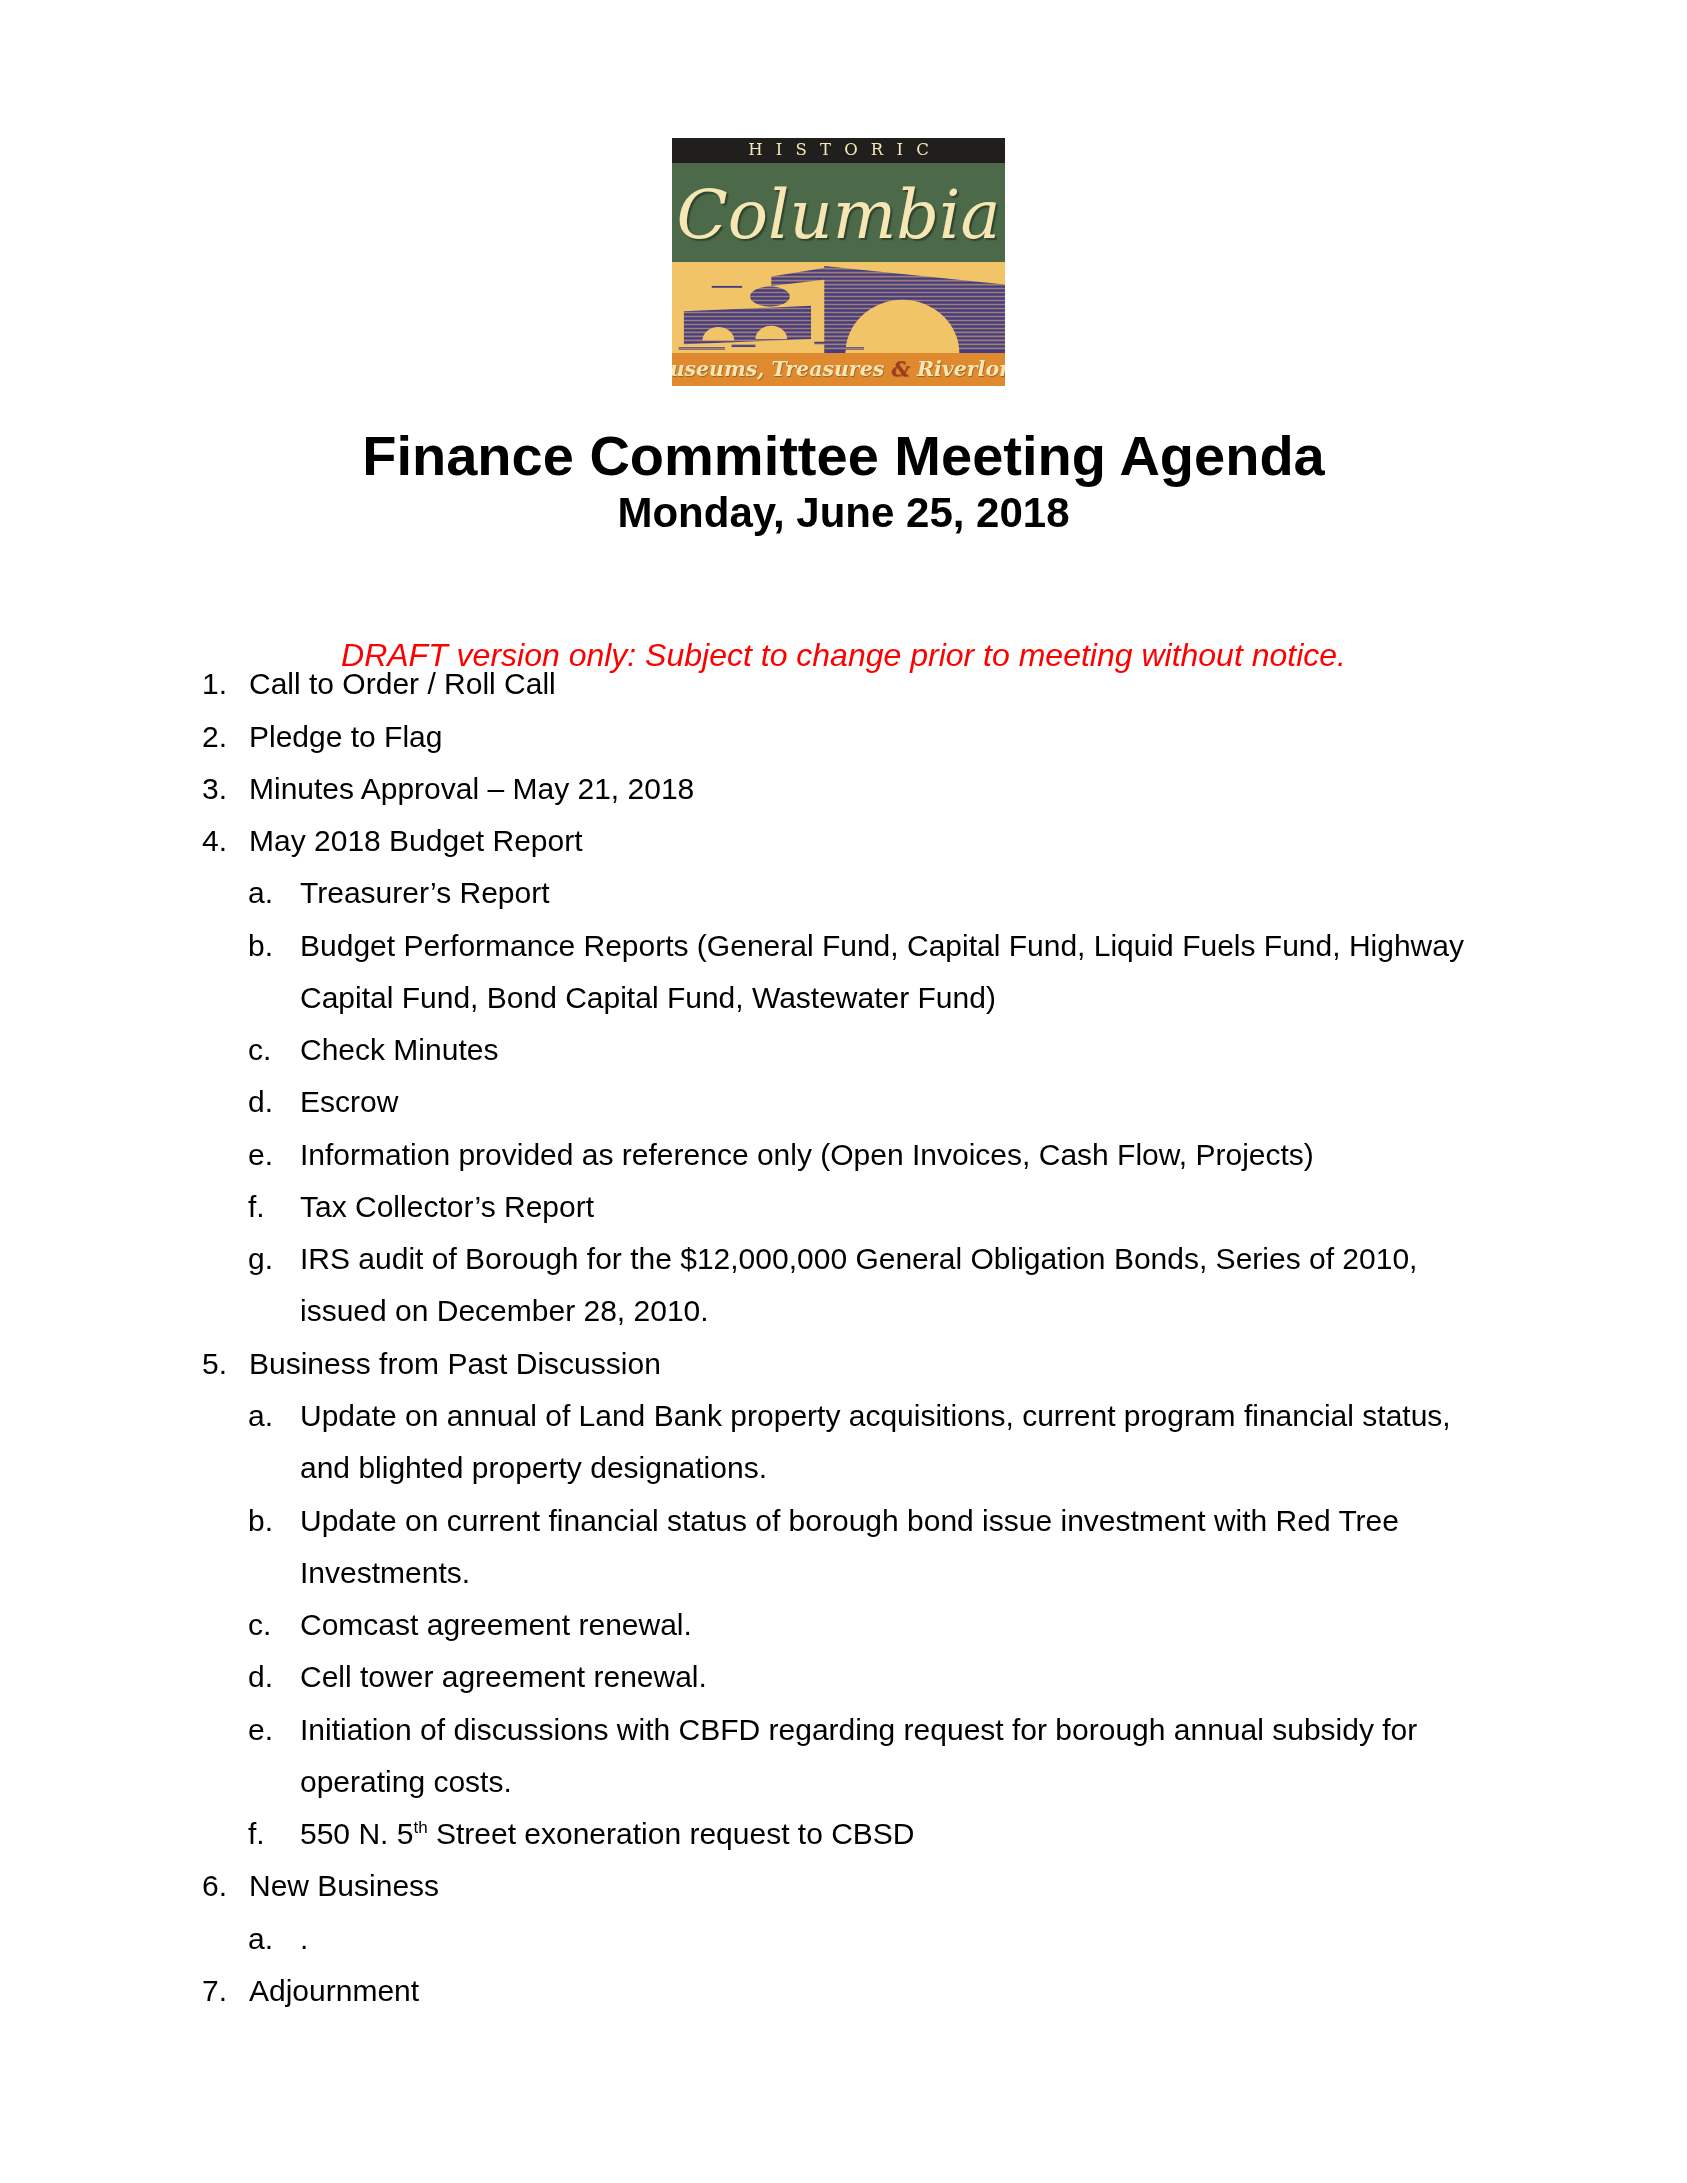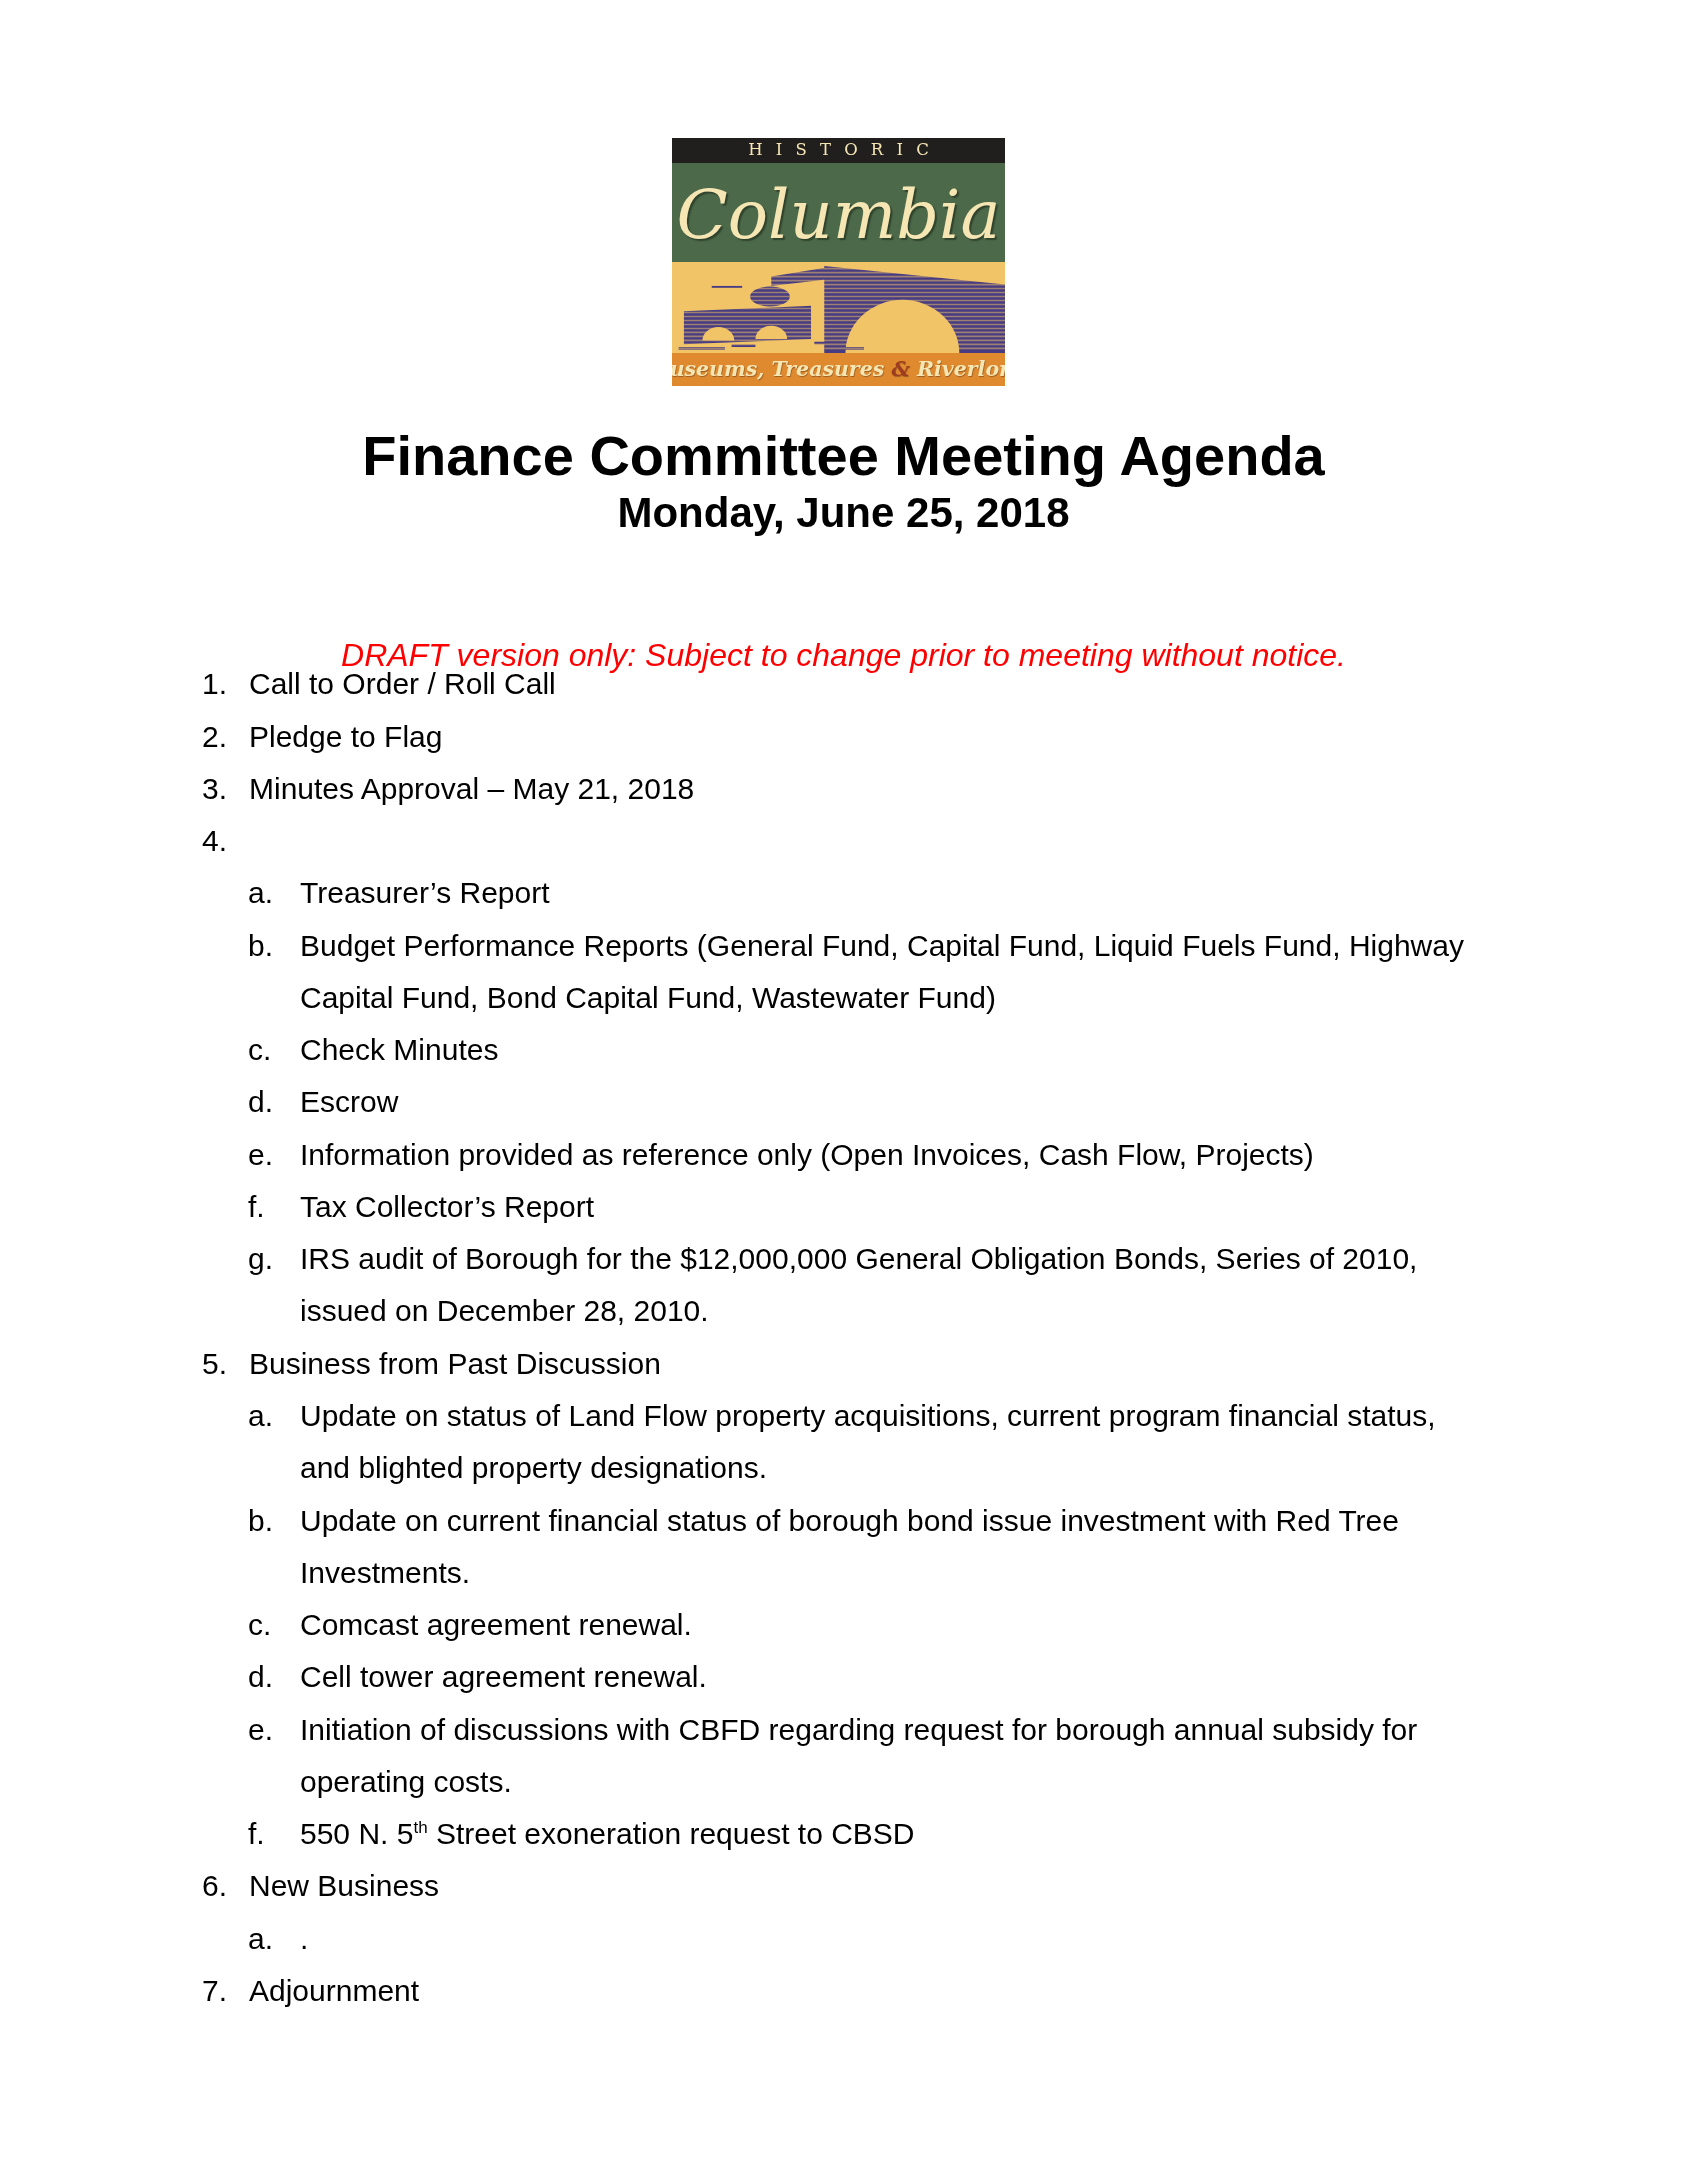--- a/index.html
+++ b/index.html
@@ -185,20 +185,21 @@
       <div class="line lvl1" style="top: 711px;">
         <span class="marker">2.</span>
         <span class="text">Pledge to Flag</span>
       </div>
       <div class="line lvl1" style="top: 763px;">
         <span class="marker">3.</span>
         <span class="text">Minutes Approval – May 21, 2018</span>
       </div>
       <div class="line lvl1" style="top: 815px;">
         <span class="marker">4.</span>
+        <span class="text">May 2018 Budget Report</span>
       </div>
       <div class="line lvl2" style="top: 867px;">
         <span class="marker">a.</span>
         <span class="text">Treasurer’s Report</span>
       </div>
       <div class="line lvl2" style="top: 920px;">
         <span class="marker">b.</span>
         <span class="text">Budget Performance Reports (General Fund, Capital Fund, Liquid Fuels Fund, Highway</span>
       </div>
       <div class="line lvl2" style="top: 972px;">
@@ -226,21 +227,21 @@
       </div>
       <div class="line lvl2" style="top: 1285px;">
         <span class="text">issued on December 28, 2010.</span>
       </div>
       <div class="line lvl1" style="top: 1338px;">
         <span class="marker">5.</span>
         <span class="text">Business from Past Discussion</span>
       </div>
       <div class="line lvl2" style="top: 1390px;">
         <span class="marker">a.</span>
-        <span class="text">Update on status of Land Flow property acquisitions, current program financial status,</span>
+        <span class="text">Update on annual of Land Bank property acquisitions, current program financial status,</span>
       </div>
       <div class="line lvl2" style="top: 1442px;">
         <span class="text">and blighted property designations.</span>
       </div>
       <div class="line lvl2" style="top: 1495px;">
         <span class="marker">b.</span>
         <span class="text">Update on current financial status of borough bond issue investment with Red Tree</span>
       </div>
       <div class="line lvl2" style="top: 1547px;">
         <span class="text">Investments.</span>

